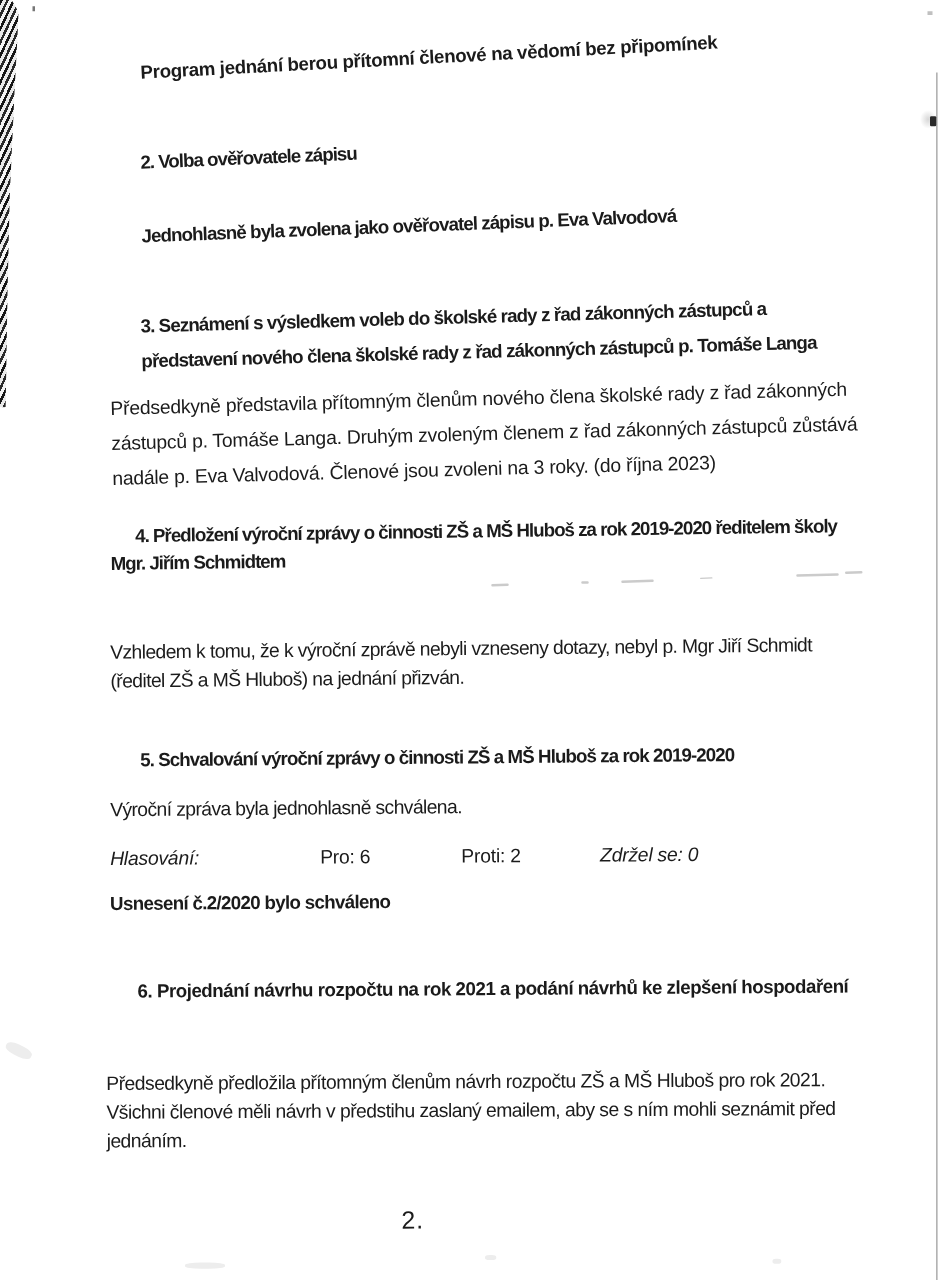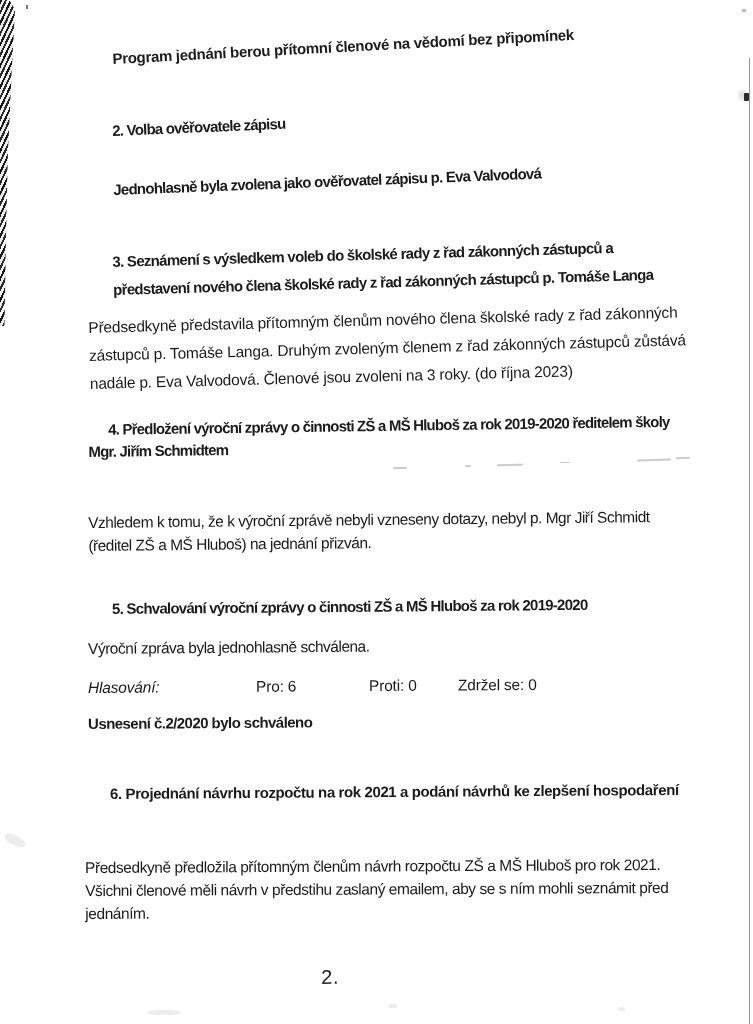--- a/index.html
+++ b/index.html
@@ -38,21 +38,21 @@
   .b-vote{left:88px;top:677px;transform:rotate(-0.4deg);width:470px;height:22px;}
   .b-usn{left:88px;top:715px;transform:rotate(-0.4deg);letter-spacing:-0.55px;}
   .b-h6{left:110px;top:785px;transform:rotate(-0.4deg);letter-spacing:-0.4px;}
   .b-p6{left:85px;top:856px;transform:rotate(-0.3deg);letter-spacing:-0.45px;}
   .b-pageno{left:321px;top:966px;font-size:20px;font-weight:500;letter-spacing:0.5px;transform:rotate(-1deg);}
 
   .vote-item{position:absolute;top:0;line-height:22px;}
   .vote-0{left:0;font-style:italic;}
   .vote-1{left:140px;margin-left:28px;}
   .vote-2{left:281px;}
-  .vote-3{left:370px;}
+  .vote-3{left:392px;font-style:italic;}
 
   
   .binding-edge{
     position:absolute;left:0;top:0;width:15px;height:326px;
     background:repeating-linear-gradient(115deg,
       #161616 0px,#161616 2px,
       #e9e9e9 2px,#e9e9e9 4.5px,
       #2a2a2a 4.5px,#2a2a2a 6.5px,
       #f4f4f4 6.5px,#f4f4f4 9px);
     clip-path:polygon(0 0,62% 0,100% 3%,78% 22%,52% 48%,40% 72%,30% 100%,0 100%);
@@ -125,21 +125,21 @@
       <div class="ln">(ředitel ZŠ a MŠ Hluboš) na jednání přizván.</div>
     </div>
 
   <div class="block bold b-h5">5. Schvalování výroční zprávy o činnosti ZŠ a MŠ Hluboš za rok 2019-2020</div>
 
   <div class="block b-p5">Výroční zpráva byla jednohlasně schválena.</div>
 
   <div class="block b-vote">
     <span class="vote-item vote-0">Hlasování:</span>
     <span class="vote-item vote-1">Pro: 6</span>
-    <span class="vote-item vote-2">Proti: 0</span>
+    <span class="vote-item vote-2">Proti: 2</span>
     <span class="vote-item vote-3">Zdržel se: 0</span>
   </div>
 
   <div class="block bold b-usn">Usnesení č.2/2020 bylo schváleno</div>
 
   <div class="block bold b-h6">6. Projednání návrhu rozpočtu na rok 2021 a podání návrhů ke zlepšení hospodaření</div>
 
   <div class="block b-p6 lh23">
       <div class="ln">Předsedkyně předložila přítomným členům návrh rozpočtu ZŠ a MŠ Hluboš pro rok 2021.</div>
       <div class="ln">Všichni členové měli návrh v předstihu zaslaný emailem, aby se s ním mohli seznámit před</div>

